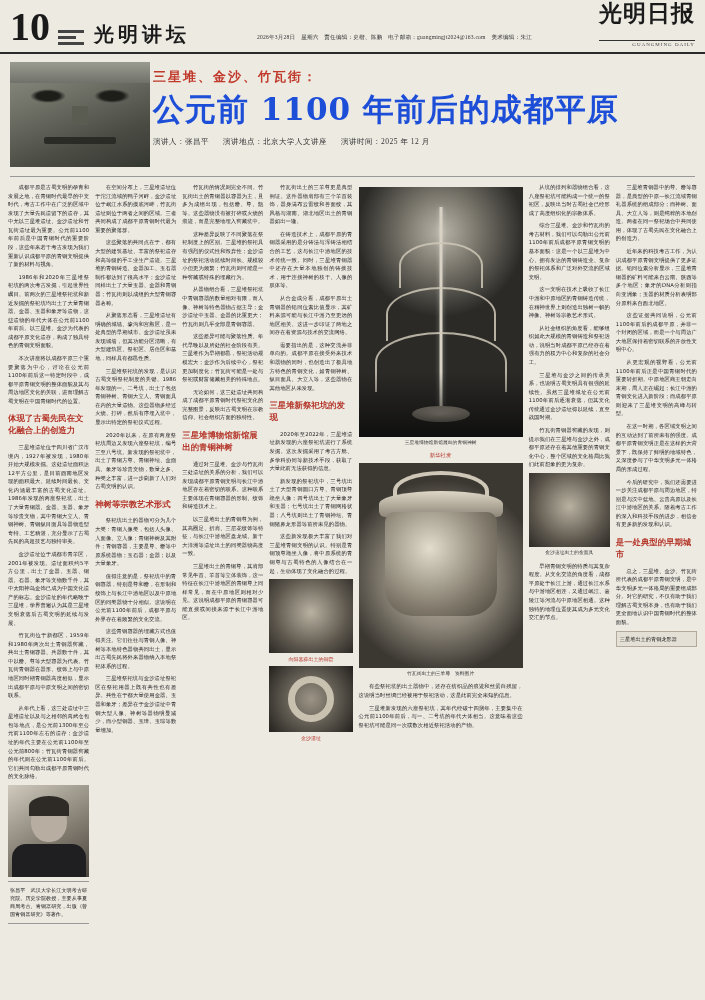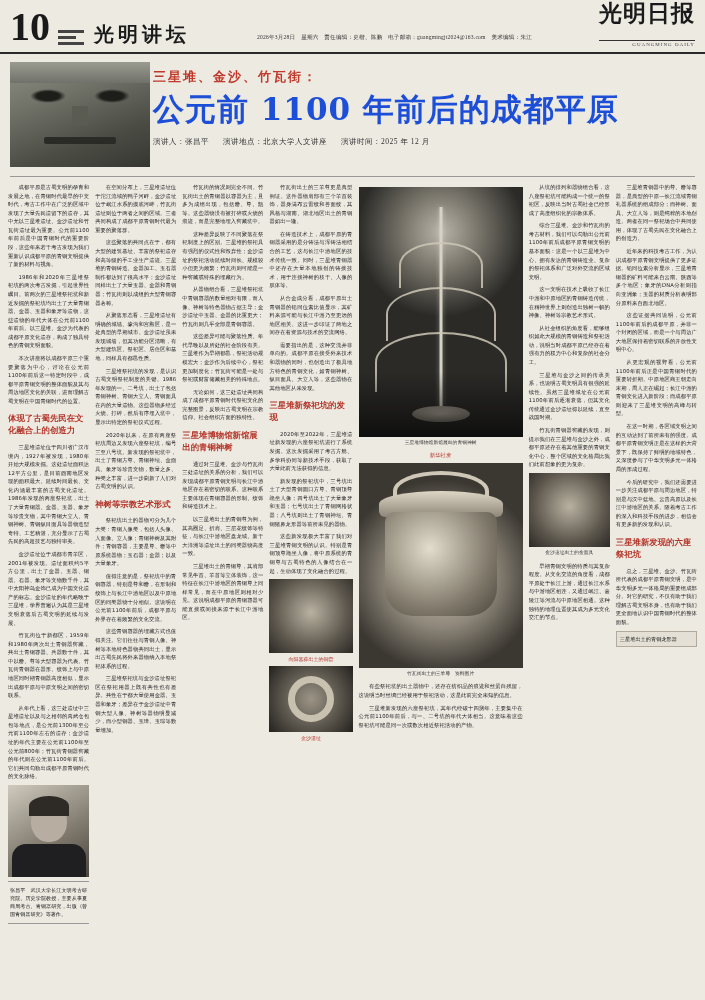--- a/index.html
+++ b/index.html
@@ -378,19 +378,19 @@
       <p class="body">早期青铜文明的特质与其复杂程度。从文化交流的角度看，成都平原处于长江上游，通过长江水系与中游地区相连，又通过岷江、嘉陵江等河流与中原地区相通。这种独特的地理位置使其成为多元文化交汇的节点。</p>
     </div>
 
     <div class="col c7">
       <p class="body">三星堆青铜器中的尊、罍等容器，是典型的中原—长江流域青铜礼器系统的组成部分；而神树、面具、大立人等，则是纯粹的本地创造。两者在同一祭祀场合中共同使用，体现了古蜀先民在文化融合上的创造力。</p>
       <p class="body">近年来的科技考古工作，为认识成都平原青铜文明提供了更多证据。铅同位素分析显示，三星堆青铜器的矿料可能来自云南、陕西等多个地区；象牙的DNA分析则指向亚洲象；玉器的材质分析表明部分原料来自西北地区。</p>
       <p class="body">这些证据共同说明，公元前1100年前后的成都平原，并非一个封闭的区域，而是一个与周边广大地区保持着密切联系的开放性文明中心。</p>
       <p class="body">从更宏观的视野看，公元前1100年前后正是中国青铜时代的重要转折期。中原地区商王朝走向末期，周人正在崛起；长江中游的青铜文化进入新阶段；而成都平原则迎来了三星堆文明的高峰与转型。</p>
       <p class="body">在这一时期，各区域文明之间的互动达到了前所未有的强度。成都平原青铜文明正是在这样的大背景下，既保持了鲜明的地域特色，又深度参与了中华文明多元一体格局的形成过程。</p>
       <p class="body">今后的研究中，我们还需要进一步关注成都平原与周边地区，特别是与汉中盆地、云贵高原以及长江中游地区的关系。随着考古工作的深入和科技手段的进步，相信会有更多新的发现和认识。</p>
-      <h3 class="sub red">三星堆新发现的六座祭祀坑</h3>
+      <h3 class="sub red">是一处典型的早期城市</h3>
       <p class="body">总之，三星堆、金沙、竹瓦街所代表的成都平原青铜文明，是中华文明多元一体格局的重要组成部分。对它的研究，不仅有助于我们理解古蜀文明本身，也有助于我们更全面地认识中国青铜时代的整体面貌。</p>
       <div class="sidebar-note">三星堆出土的青铜龙形器</div>
     </div>
 
   </div>
 </div>
 
 </body></html>

